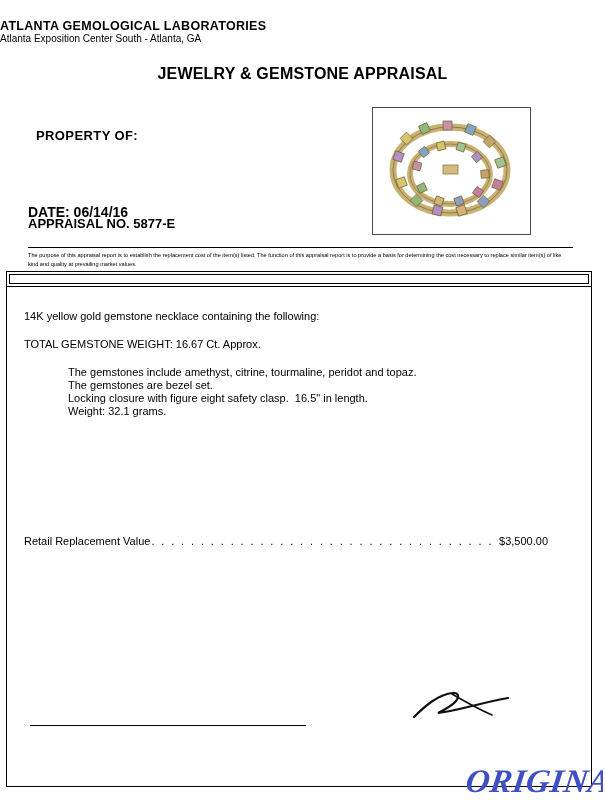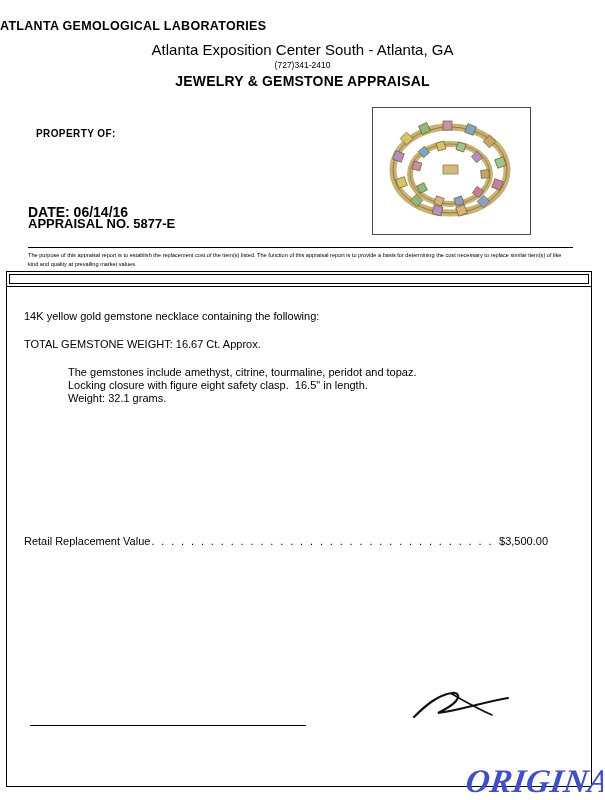--- a/index.html
+++ b/index.html
@@ -24,43 +24,42 @@
 
   
   .lab-name {
     text-align: left;
     font-weight: bold;
     font-size: 12.5px;
     letter-spacing: 0.3px;
     margin: 19px 0 0 0;
   }
   .lab-addr {
-    text-align: center;
-    font-size: 15px;
-    margin-top: 8px;
+    font-size: 10px;
+    margin-top: 0;
   }
   .lab-phone {
     text-align: center;
     font-size: 8.5px;
     margin-top: 2px;
   }
   .doc-title {
     text-align: center;
     font-weight: bold;
-    font-size: 14px;
-    margin-top: 3px;
+    font-size: 16px;
+    margin-top: 21px;
     letter-spacing: 0.2px;
   }
 
   
   .prop-of {
     position: absolute;
     left: 36px;
     top: 109px;
-    font-size: 10px;
+    font-size: 13px;
     font-weight: bold;
     letter-spacing: 0.4px;
   }
   .photo-box {
     position: absolute;
     left: 372px;
     top: 88px;
     width: 157px;
     height: 126px;
     border: 1px solid #4b4b4b;
@@ -223,21 +222,20 @@
     background: #ffffff;
   }
 </style>
 </head>
 <body>
 
 <div class="page">
 
   <div class="lab-name">ATLANTA GEMOLOGICAL LABORATORIES</div>
   <div class="lab-addr">Atlanta Exposition Center South - Atlanta, GA</div>
-  <div class="lab-phone">(727)341-2410</div>
   <div class="doc-title">JEWELRY &amp; GEMSTONE APPRAISAL</div>
 
   <div class="prop-of">PROPERTY OF:</div>
 
   <div class="photo-box">
     <svg class="necklace-svg" width="155" height="124" viewBox="0 0 155 124">
       <rect x="0" y="0" width="155" height="124" fill="#ffffff"></rect>
 
       <g>
         <ellipse cx="77" cy="62" rx="57" ry="43" fill="none" stroke="#c9b173" stroke-width="7"></ellipse>
@@ -291,20 +289,21 @@
     <div class="bar-inner"></div>
   </div>
 
   <div class="body-frame"></div>
 
   <div class="body-text">
     <div class="line">14K yellow gold gemstone necklace containing the following:</div>
     <div class="line">TOTAL GEMSTONE WEIGHT: 16.67 Ct. Approx.</div>
     <div class="group-block">
       <div class="line">The gemstones include amethyst, citrine, tourmaline, peridot and topaz.</div>
+      <div class="line">The gemstones are bezel set.</div>
       <div class="line">Locking closure with figure eight safety clasp.  16.5" in length.</div>
       <div class="line">Weight: 32.1 grams.</div>
     </div>
   </div>
 
   <div class="retail-row">
     <span class="retail-label">Retail Replacement Value</span>
     <span class="retail-dots">. . . . . . . . . . . . . . . . . . . . . . . . . . . . . . . . . . . . . . . . . . . . . . . . . . .</span>
     <span class="retail-value">$3,500.00</span>
   </div>

